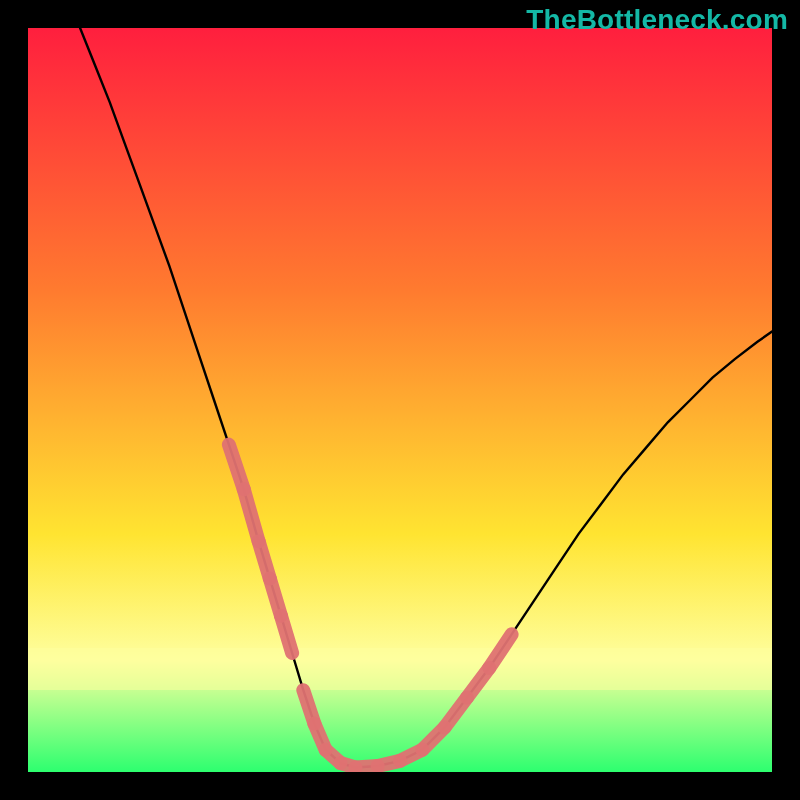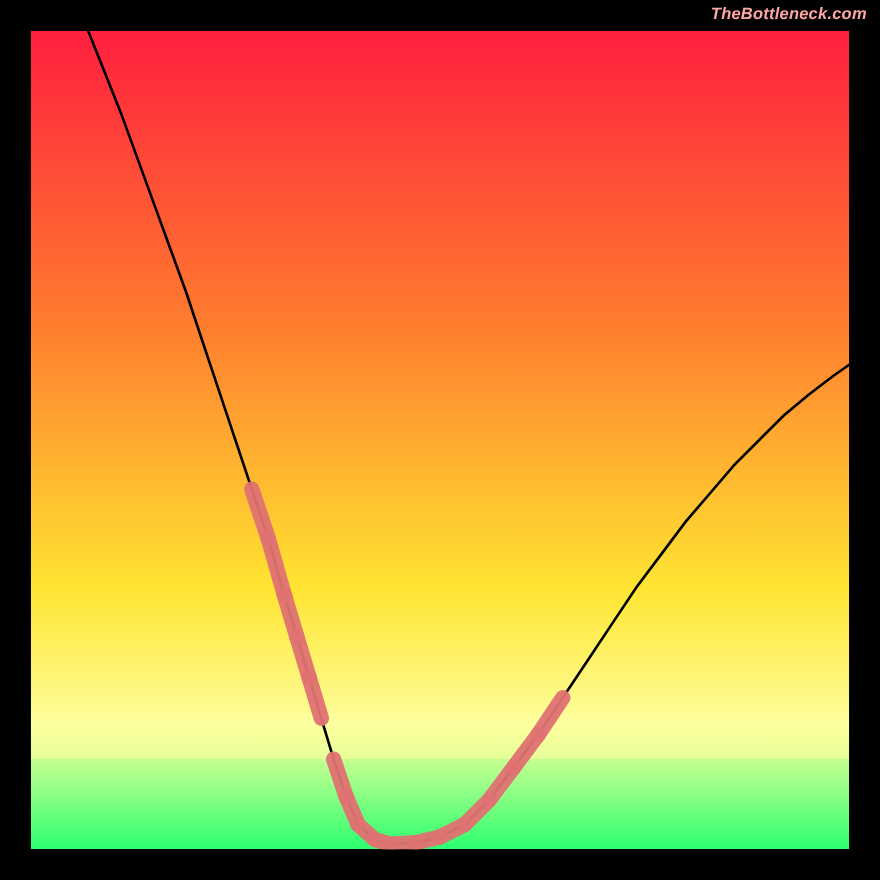--- a/index.html
+++ b/index.html
@@ -23,26 +23,25 @@
     position: absolute;
     left: 0;
     top: 0;
     width: 744px;
     height: 744px;
   }
   .watermark {
     position: absolute;
     top: 4px;
     right: 12px;
-    color: #fca5a5;
-    font-size: 15px;
+    color: #14b8a6;
+    font-size: 28px;
     font-weight: 600;
     letter-spacing: 0.2px;
     user-select: none;
-    font-style: italic;
   }
 </style>
 </head>
 <body>
 
 <div class="frame">
   <svg class="plot" viewBox="0 0 744 744">
     <defs>
       <linearGradient id="bg-grad" x1="0" y1="0" x2="0" y2="1">
         <stop id="g0" offset="0%" stop-color="#ff1f3e"></stop>

